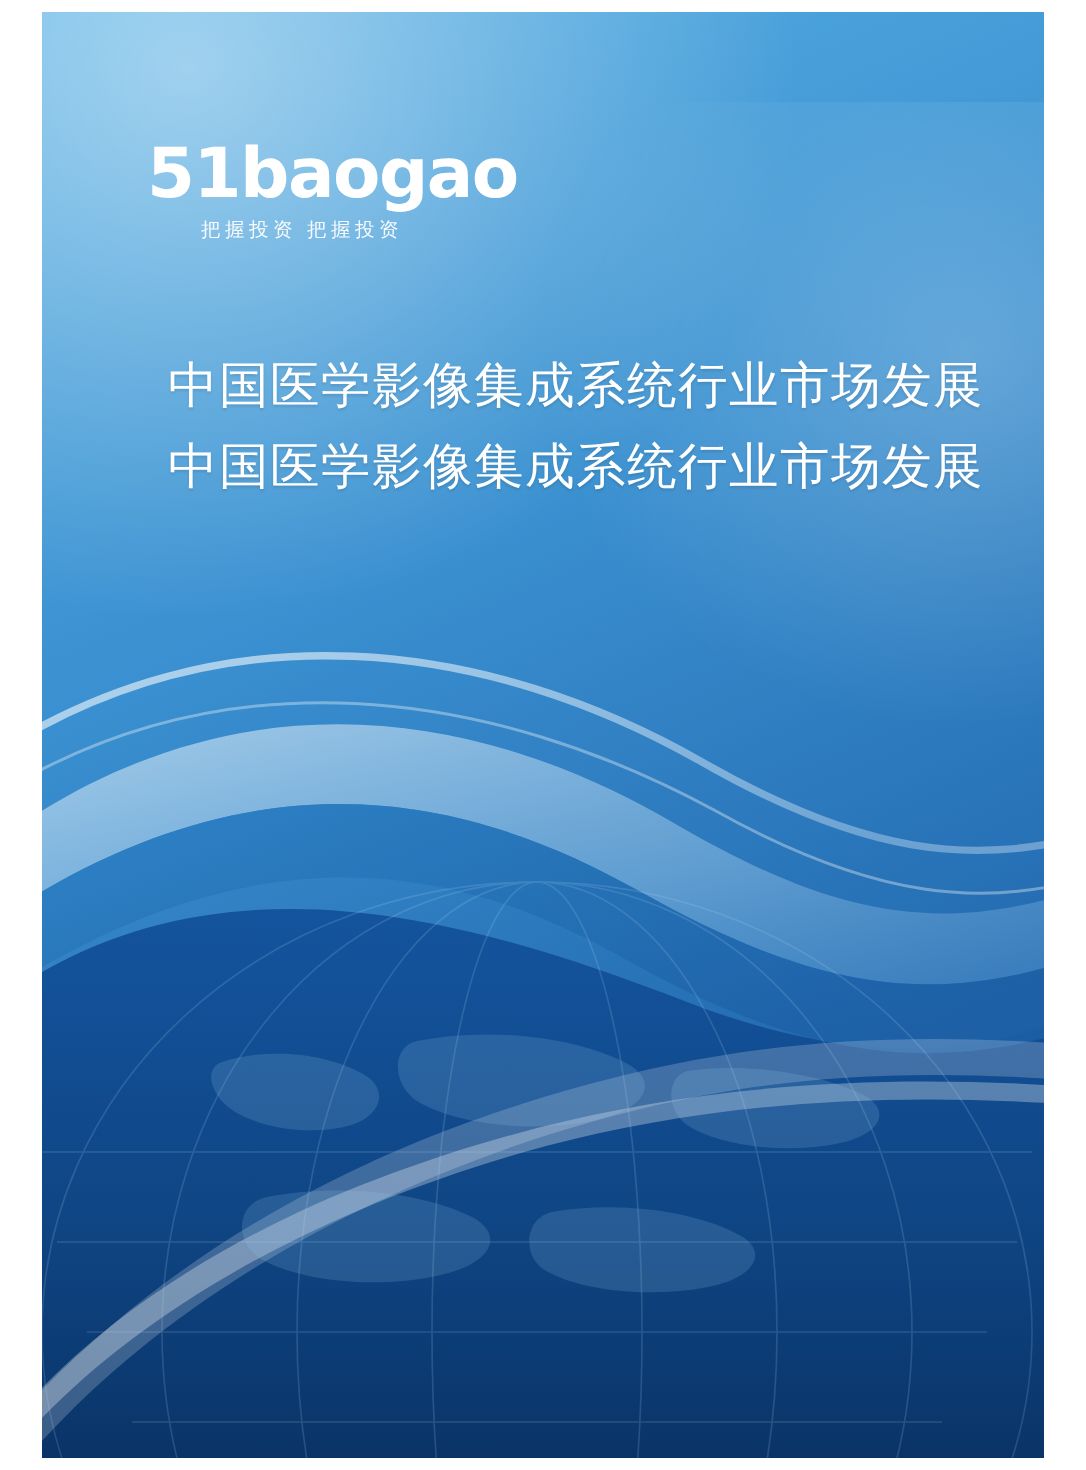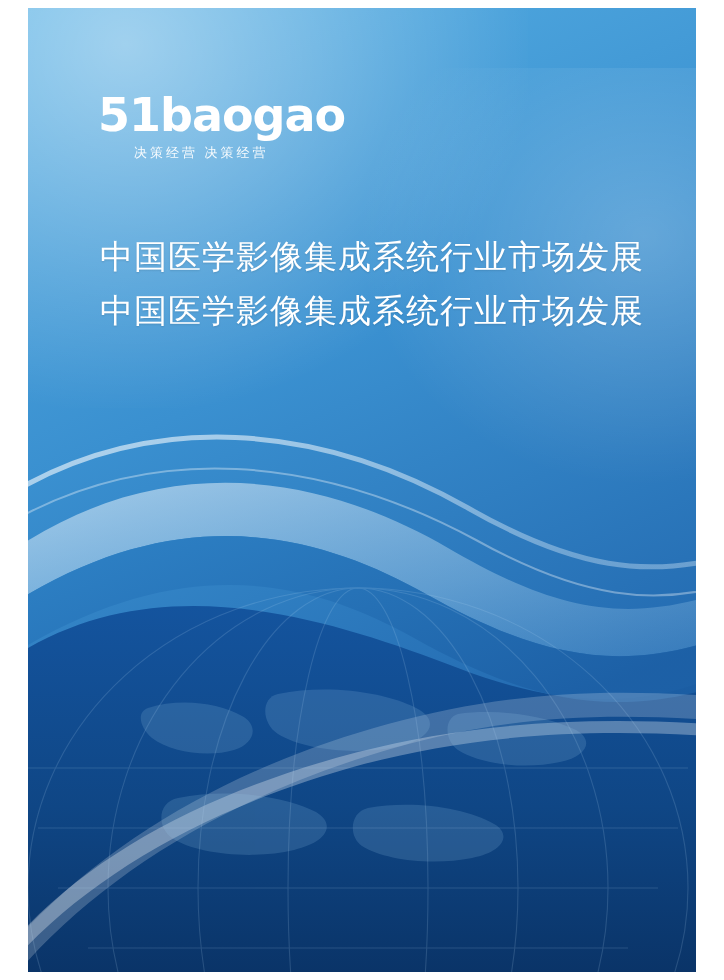--- a/index.html
+++ b/index.html
@@ -79,21 +79,21 @@
     margin-left: 36px;
     font-size: 13px;
     color: #ffffff;
     letter-spacing: 3px;
     white-space: nowrap;
     opacity: 0.95;
   }
   
   .title {
     position: absolute;
-    left: 72px;
+    left: 84px;
     top: 222px;
     width: 540px;
     font-family: "DejaVu Sans", "Liberation Sans", sans-serif;
     font-size: 33px;
     line-height: 54px;
     color: #ffffff;
     letter-spacing: 1px;
     font-weight: 400;
     text-shadow: 0 1px 2px rgba(0,0,0,0.12);
   }
@@ -172,21 +172,21 @@
           <path d="M340,800 C386,792 438,800 466,816 C484,826 476,844 444,850 C404,858 356,852 334,838 C320,828 322,804 340,800 Z"></path>
         </g>
       </g>
     </svg>
 
     <div class="glow"></div>
     <div class="glow2"></div>
 
     <div class="logo">
       <div class="logo-main">51baogao</div>
-      <div class="logo-sub">决策经营 决策经营</div>
+      <div class="logo-sub">把握投资 把握投资</div>
     </div>
 
     <div class="title">
       <span class="line">中国医学影像集成系统行业市场发展</span>
       <span class="line">中国医学影像集成系统行业市场发展</span>
     </div>
 
   </div>
 </div>
 

